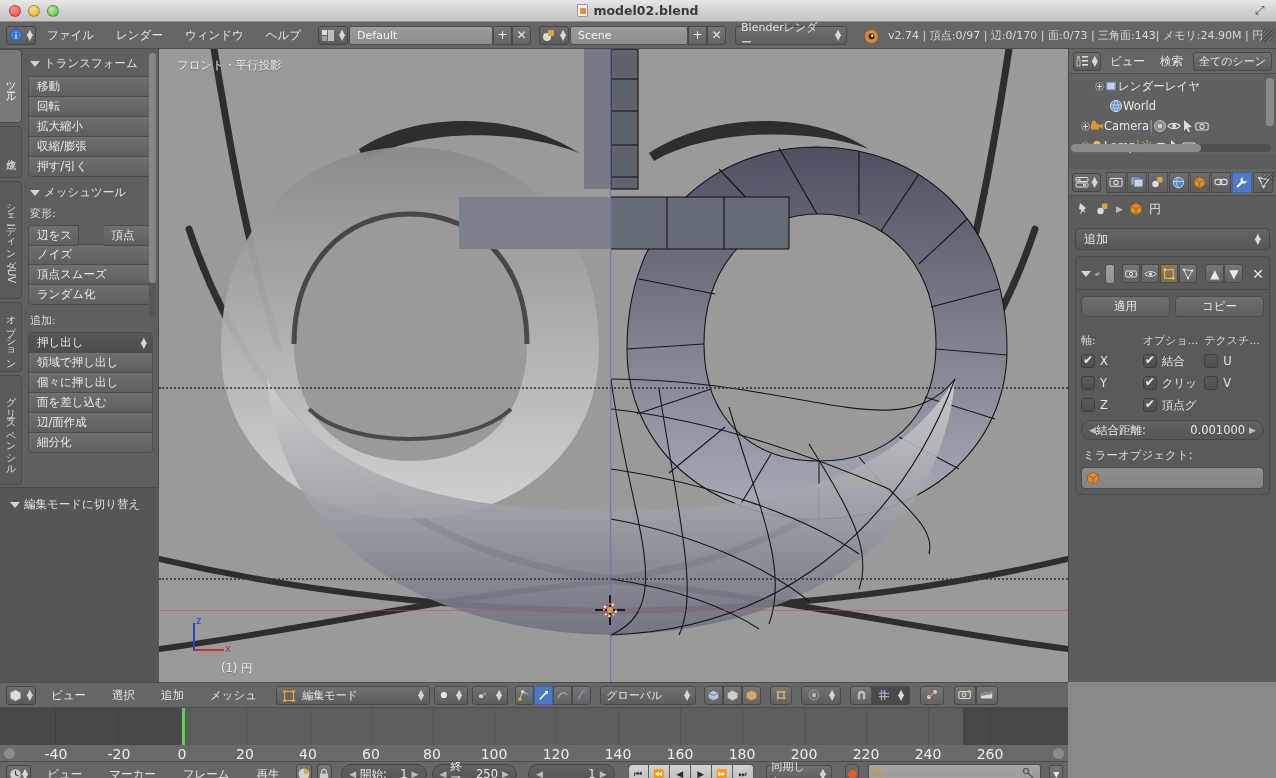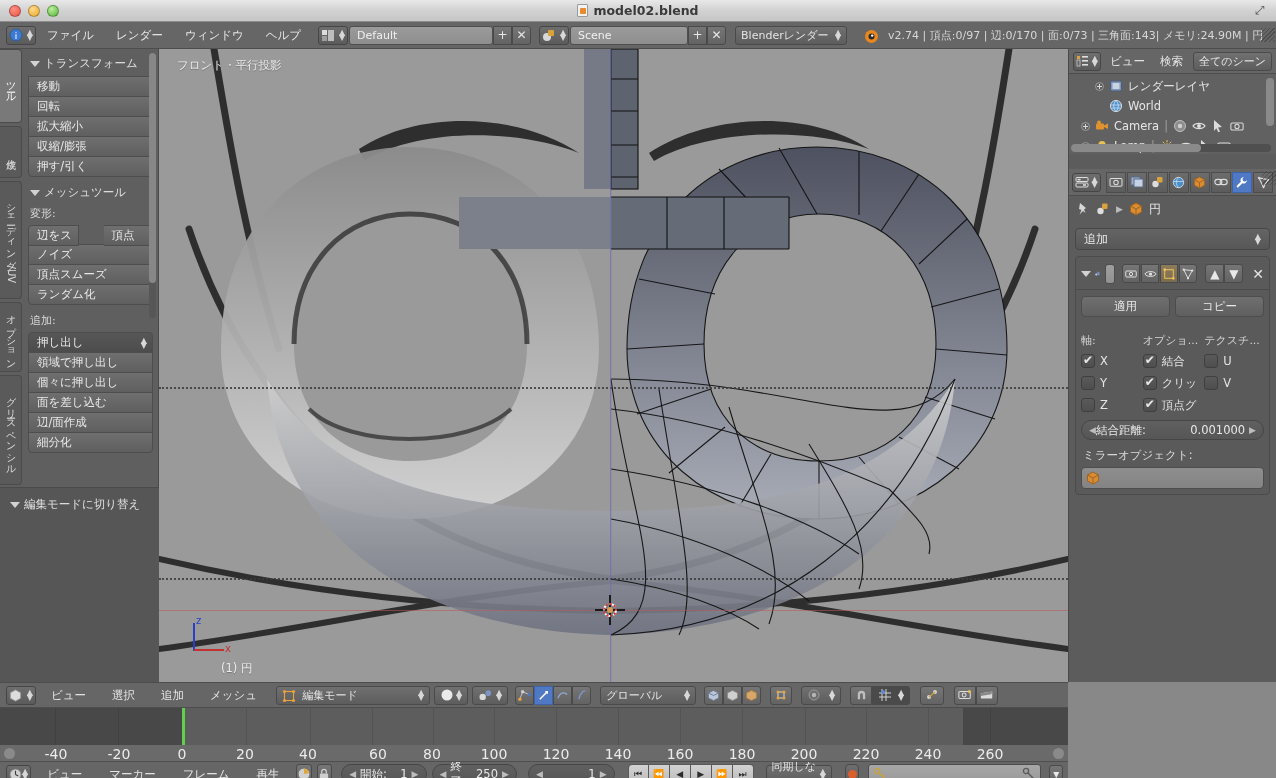--- a/index.html
+++ b/index.html
@@ -54,21 +54,21 @@
   .menu-txt {
     color: #e6e6e6; font-size: 11.5px; padding: 0 11px; white-space: nowrap;
     line-height: 27px; cursor: default;
   }
 
   
   .bw {
     background: linear-gradient(to bottom, #707070, #5d5d5d);
     border: 1px solid #4a4a4a; border-radius: 3px;
     color: #e3e3e3; display: flex; align-items: center;
-    height: 19px; font-size: 11px; padding: 0 5px;
+    height: 19px; font-size: 11px; padding: 0 5px; gap: 8px;
   }
   .iconbox {
     height: 19px; width: 30px; background: linear-gradient(to bottom,#6e6e6e,#5b5b5b);
     border: 1px solid #464646; border-radius: 3px; display: flex; align-items: center;
     justify-content: space-between; padding: 0 2px;
   }
   .spin { display: flex; flex-direction: column; line-height: 5px; color: #d8d8d8; font-size: 8px; }
   .field-text {
     background: linear-gradient(to bottom,#9b9b9b,#8e8e8e);
     border: 1px solid #4f4f4f; border-radius: 3px; height: 19px;
@@ -179,21 +179,21 @@
   
   .outliner {
     position: absolute; left: 1068px; top: 49px; width: 208px; height: 120px;
     background: #5c5c5c; border-left: 1px solid #4a4a4a;
   }
   .out-header {
     height: 25px; background: #666666; display: flex; align-items: center; gap: 0;
     border-bottom: 1px solid #4d4d4d; padding-left: 4px; overflow: hidden;
   }
   .out-body { position: relative; background: #616161; height: 80px; padding-top: 2px; overflow: hidden; }
-  .out-row { display: flex; align-items: center; height: 20px; padding-left: 18px; gap: 5px; color: #e6e6e6; font-size: 11.5px; }
+  .out-row { display: flex; align-items: center; height: 20px; padding-left: 18px; color: #e6e6e6; font-size: 11.5px; }
   .plusbox { width: 9px; height: 9px; border: 1px solid #9a9a9a; border-radius: 50%; position: relative; flex: none; }
   .plusbox:before { content:''; position:absolute; left:1px; top:3.5px; width:5px; height:1px; background:#d8d8d8; }
   .plusbox:after { content:''; position:absolute; left:3px; top:1.5px; width:1px; height:5px; background:#d8d8d8; }
   .out-scroll-h {
     position: absolute; left: 2px; bottom: 2px; width: 200px; height: 8px; background: #4f4f4f; border-radius: 4px;
   }
   .out-scroll-h i { display:block; width: 130px; height: 8px; background: #8a8a8a; border-radius: 4px; }
   .out-scroll-v {
     position: absolute; right: 2px; top: 4px; width: 8px; height: 48px; background: #8a8a8a; border-radius: 4px;
   }
@@ -1017,21 +1017,21 @@
       <div class="tl-playhead"></div>
     </div>
     <div class="tl-ruler">
       <div class="tl-knob"></div>
       <div class="tl-knob-r"></div>
       <div class="tl-tick" style="left:56px;">-40</div>
       <div class="tl-tick" style="left:119px;">-20</div>
       <div class="tl-tick" style="left:182px;">0</div>
       <div class="tl-tick" style="left:245px;">20</div>
       <div class="tl-tick" style="left:308px;">40</div>
-      <div class="tl-tick" style="left:371px;margin-left:7px;">60</div>
+      <div class="tl-tick" style="left:371px;">60</div>
       <div class="tl-tick" style="left:432px;">80</div>
       <div class="tl-tick" style="left:494px;">100</div>
       <div class="tl-tick" style="left:556px;">120</div>
       <div class="tl-tick" style="left:618px;">140</div>
       <div class="tl-tick" style="left:680px;">160</div>
       <div class="tl-tick" style="left:742px;">180</div>
       <div class="tl-tick" style="left:804px;">200</div>
       <div class="tl-tick" style="left:866px;">220</div>
       <div class="tl-tick" style="left:928px;">240</div>
       <div class="tl-tick" style="left:990px;">260</div>

